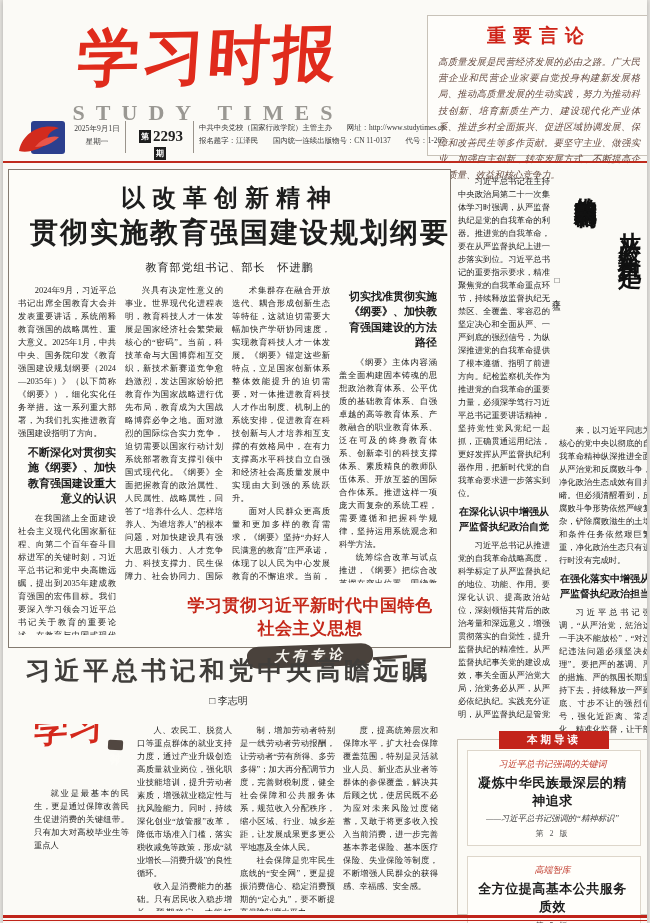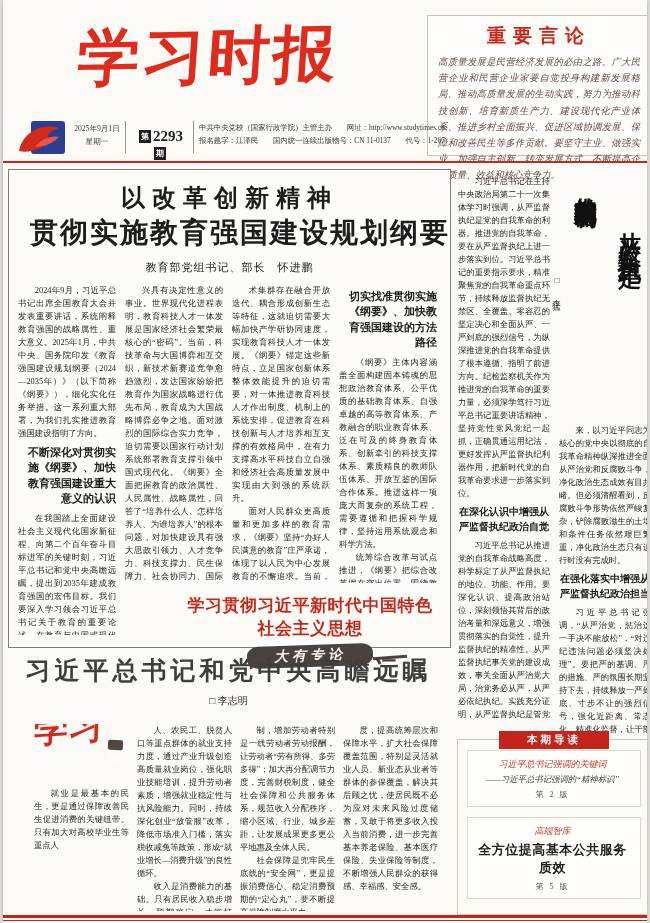--- a/index.html
+++ b/index.html
@@ -108,20 +108,21 @@
 
   .bottom-rule-1{position:absolute;left:0;top:915px;width:644px;height:2.5px;background:#c0241a;}
   .bottom-rule-2{position:absolute;left:0;top:920px;width:644px;height:1px;background:#c0241a;}
 </style>
 </head>
 <body>
 
 <div class="paper">
 
   <div class="masthead-cn">学习时报</div>
+  <div class="masthead-en">STUDY TIMES</div>
 
   <div class="quote-box">
     <div class="quote-title">重要言论</div>
     <div class="quote-body">高质量发展是民营经济发展的必由之路。广大民营企业和民营企业家要自觉投身构建新发展格局、推动高质量发展的生动实践，努力为推动科技创新、培育新质生产力、建设现代化产业体系、推进乡村全面振兴、促进区域协调发展、保障和改善民生等多作贡献。要坚守主业、做强实业、加强自主创新，转变发展方式，不断提高企业质量、效益和核心竞争力。</div>
   </div>
 
   <div class="brand-logo">
     <svg width="52" height="38" viewBox="0 0 52 38">
       <rect x="16" y="2" width="34" height="33" rx="3" fill="#2c3f8e"></rect>
       <path d="M4,32 C8,12 28,4 44,9 C34,12 30,18 34,24 C26,29 14,35 4,32 Z" fill="#d22b1e"></path>
@@ -214,20 +215,21 @@
       <div class="lcol" style="left:309px;height:187px">
         <p>度，提高统筹层次和保障水平，扩大社会保障覆盖范围，特别是灵活就业人员、新业态从业者等群体的参保覆盖，解决其后顾之忧，使居民既不必为应对未来风险过度储蓄，又敢于将更多收入投入当前消费，进一步完善基本养老保险、基本医疗保险、失业保险等制度，不断增强人民群众的获得感、幸福感、安全感。</p>
       </div>
     </div>
   </div>
 
   <div class="digest">
     <div class="digest-badge">本期导读</div>
     <div class="digest-card">
       <div class="d-kicker">习近平总书记强调的关键词</div>
+      <div class="d-title">凝炼中华民族最深层的精神追求</div>
       <div class="d-sub">——习近平总书记强调的“精神标识”</div>
       <div class="d-page">第 2 版</div>
     </div>
     <div class="digest-card">
       <div class="d-kicker">高端智库</div>
       <div class="d-title">全方位提高基本公共服务质效</div>
       <div class="d-page">第 5 版</div>
     </div>
   </div>
 

